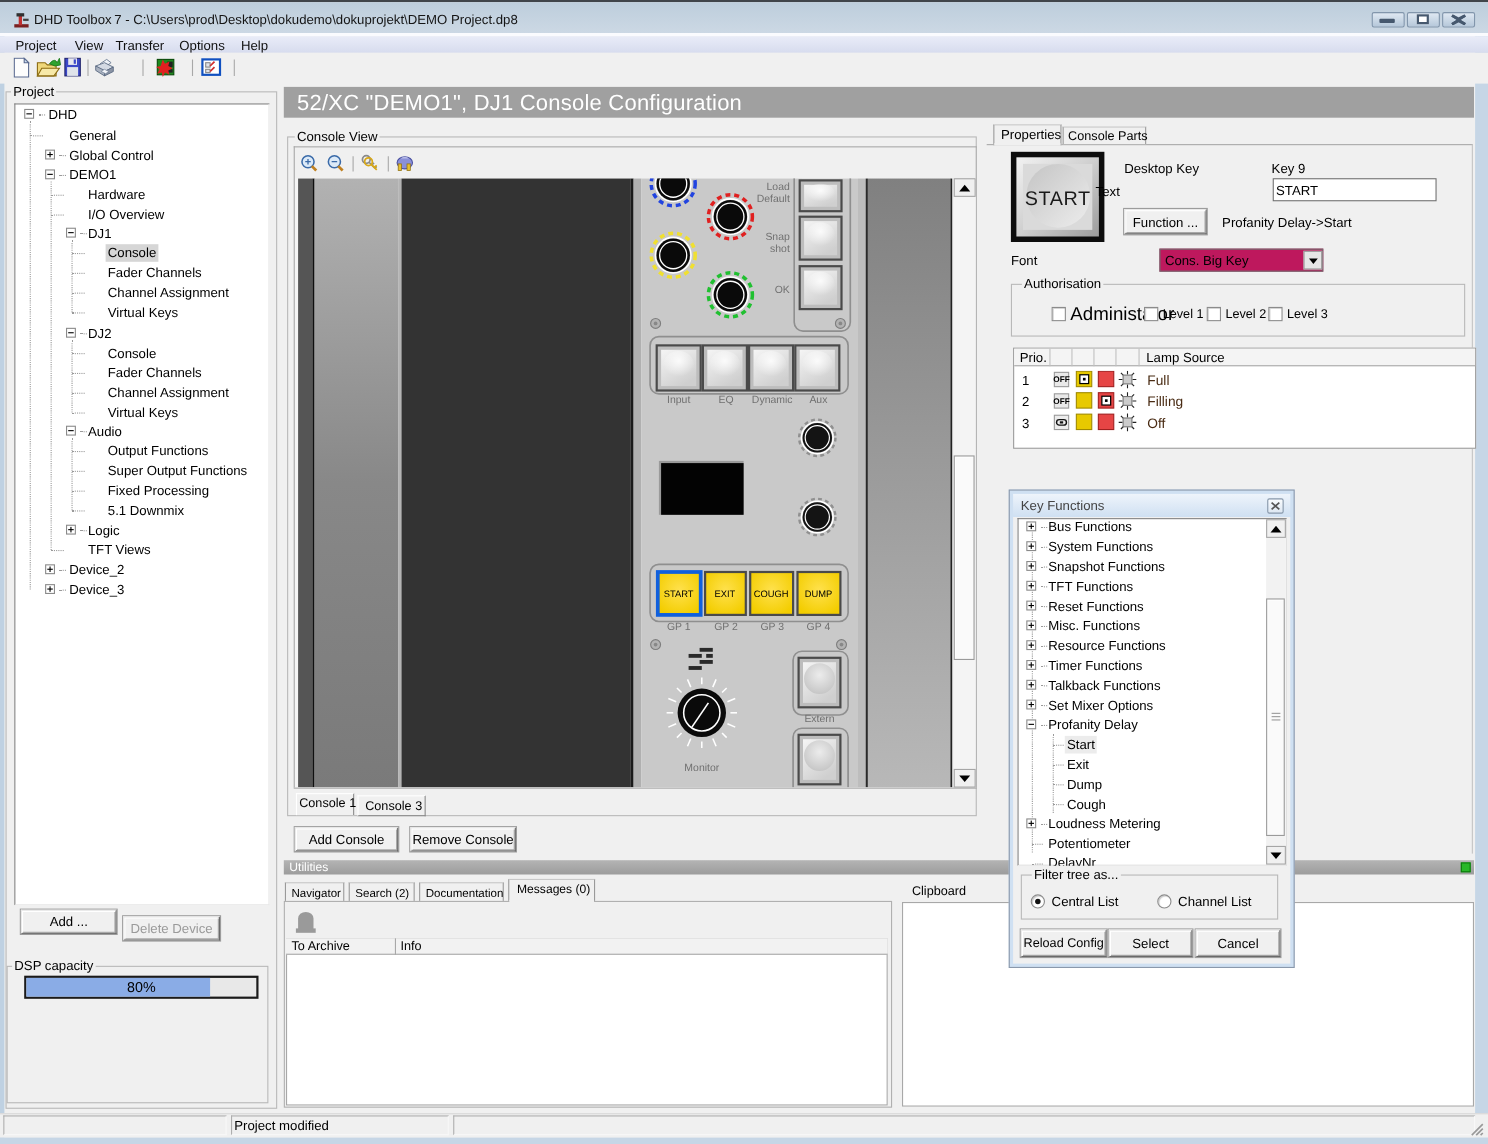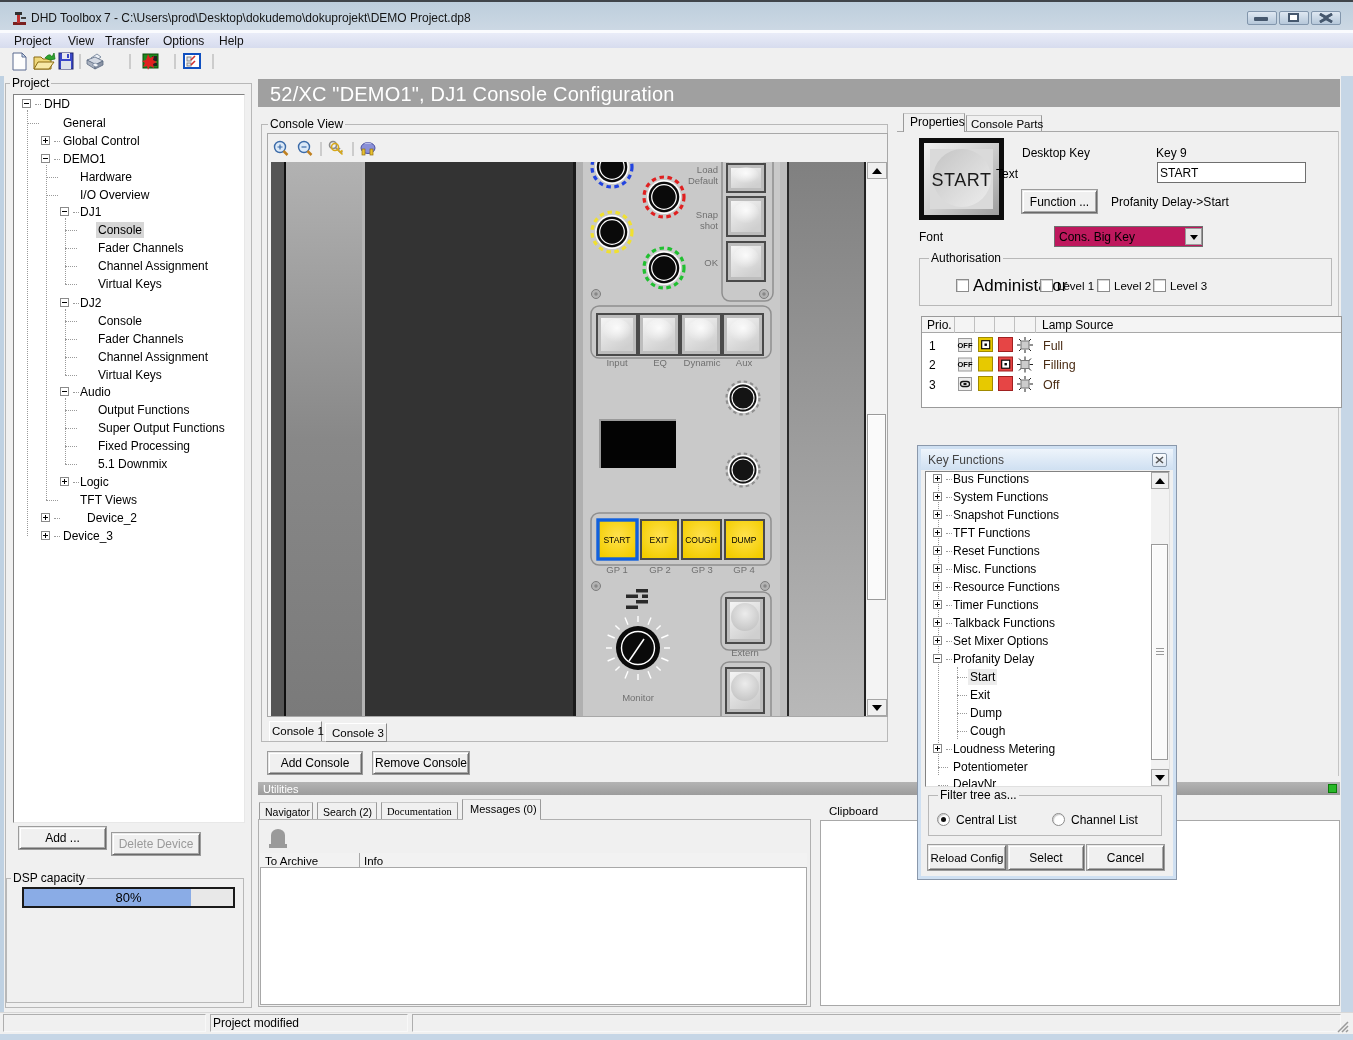--- a/index.html
+++ b/index.html
@@ -174,21 +174,21 @@
     </div>
     <div class="doth" style="left:60px;top:388px;width:6px;"></div> 
     <div class="ti" style="left:67px;top:380px;">Logic</div>
  <div class="doth" style="left:33px;top:406px;width:12px;"></div> 
     <div class="ti" style="left:67px;top:398px;">TFT Views</div>
  <div class="pm" style="left:28px;top:419px;">
       <i class="h"></i>
       <i class="v"></i>
     </div>
     <div class="doth" style="left:41px;top:424px;width:6px;"></div> 
-    <div class="ti" style="left:50px;top:416px;margin-left:24px;">Device_2</div>
+    <div class="ti" style="left:50px;top:416px;">Device_2</div>
  <div class="pm" style="left:28px;top:437px;">
       <i class="h"></i>
       <i class="v"></i>
     </div>
     <div class="doth" style="left:41px;top:442px;width:6px;"></div> 
     <div class="ti" style="left:50px;top:434px;">Device_3</div>
 </div>
 
 <div class="btn" style="left:19px;top:827px;width:87px;height:22px;line-height:21px;">Add ...</div>
 <div class="btn" style="left:112px;top:833px;width:88px;height:22px;line-height:21px;color:#9a9a9a;">Delete Device</div>
@@ -551,21 +551,21 @@
 <div id="utilities">
  <div class="abs" style="left:258px;top:782px;width:1082px;height:13px;background:linear-gradient(#b4b4b4,#9c9c9c);"></div>
  <div class="tl" style="left:263px;top:782px;font-size:11px;color:#fff;">Utilities</div>
  <div class="abs" style="left:1328px;top:784px;width:9px;height:9px;background:#28b828;border:1px solid #0a7a0a;"></div>
 
  <div class="abs" style="left:259px;top:802px;width:54px;height:17px;background:#f0f0f0;border:1px solid #9a9a9a;border-bottom:none;border-top-color:#c8c8c8;"></div>
  <div class="tl" style="left:265px;top:805px;font-size:10.5px;">Navigator</div>
  <div class="abs" style="left:317px;top:802px;width:60px;height:17px;background:#f0f0f0;border:1px solid #9a9a9a;border-bottom:none;border-top-color:#c8c8c8;"></div>
  <div class="tl" style="left:323px;top:805px;font-size:10.5px;">Search (2)</div>
  <div class="abs" style="left:381px;top:802px;width:77px;height:17px;background:#f0f0f0;border:1px solid #9a9a9a;border-bottom:none;border-top-color:#c8c8c8;"></div>
- <div class="tl" style="left:387px;top:805px;font-size:10.5px;font-family:Liberation Serif, serif;">Documentation</div>
+ <div class="tl" style="left:387px;top:805px;font-size:10.5px;">Documentation</div>
  <div class="abs" style="left:462px;top:799px;width:79px;height:20px;background:#f0f0f0;border:1px solid #9a9a9a;border-bottom:none;border-top-color:#c8c8c8;"></div>
  <div class="tl" style="left:470px;top:802px;font-size:11px;">Messages (0)</div>
  <div class="abs" style="left:258px;top:819px;width:553px;height:188px;background:#f0f0f0;border:1px solid #b0b0b0;"></div>
  <div class="abs" style="left:463px;top:818px;width:77px;height:2px;background:#f0f0f0;"></div>
  <svg class="abs" style="left:266px;top:827px" width="24" height="22">
       <path d="M5 8 a7 6 0 0 1 14 0 v10 h-14 z" fill="#9a9a9a"></path>
       <rect x="3" y="17" width="18" height="4" fill="#9a9a9a"></rect>
     </svg>
  <div class="abs" style="left:260px;top:853px;width:547px;height:152px;background:#fff;border:1px solid #a8a8a8;"></div>
  <div class="abs" style="left:260px;top:853px;width:547px;height:15px;background:#f2f2f2;border-bottom:1px solid #a8a8a8;"></div>

